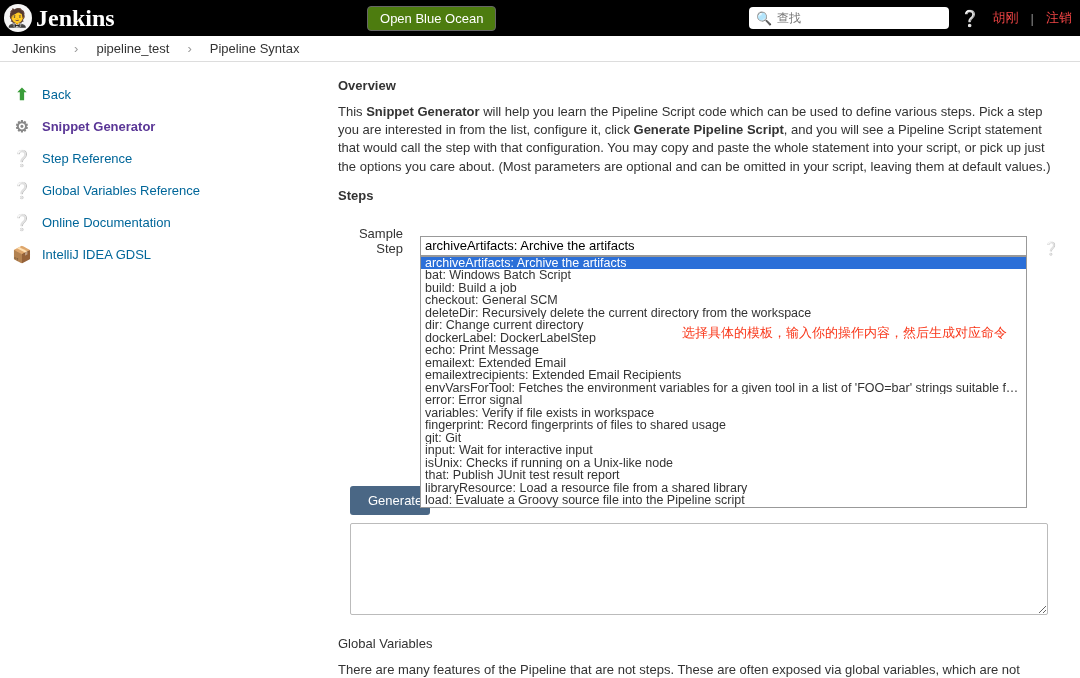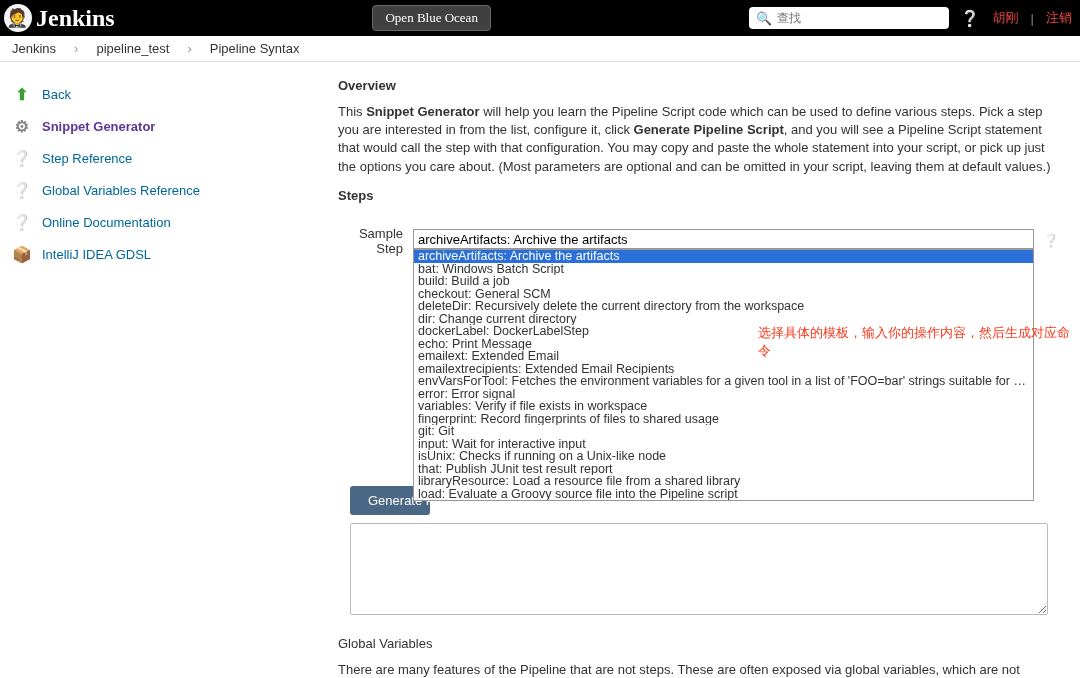--- a/index.html
+++ b/index.html
@@ -10,21 +10,21 @@
       height: 36px;
       display: flex;
       align-items: center;
       justify-content: space-between;
       padding: 0 8px 0 4px;
     }
     .header-left { display: flex; align-items: center; }
     .jenkins-logo { display: flex; align-items: center; color: #fff; font-size: 24px; font-weight: bold; font-family: Georgia, serif; gap: 4px; }
     .jenkins-icon { width: 28px; height: 28px; background: #f5f5f5; border-radius: 50%; display: flex; align-items: center; justify-content: center; font-size: 18px; }
     .header-center { flex: 1; display: flex; justify-content: center; }
-    .blue-ocean-btn { background: #404040; color: #fff; border: 1px solid #666; padding: 4px 12px; border-radius: 4px; cursor: pointer; font-size: 13px; font-family: Liberation Serif, serif; }
+    .blue-ocean-btn { background: #4d7c0f; color: #fff; border: 1px solid #666; padding: 4px 12px; border-radius: 4px; cursor: pointer; font-size: 13px; }
     .header-right { display: flex; align-items: center; gap: 12px; }
     .search-box { background: #fff; border-radius: 4px; padding: 2px 8px; display: flex; align-items: center; width: 200px; height: 22px; gap: 4px; }
     .search-box input { border: none; outline: none; font-size: 12px; flex: 1; }
     .help-icon { color: #5c8cd6; font-size: 16px; font-weight: bold; }
     .user-link { color: #ef4444; text-decoration: none; font-size: 13px; }
     .divider { color: #888; }
     
     .breadcrumb {
       height: 26px;
       display: flex;
@@ -41,21 +41,21 @@
     .sidebar { width: 330px; padding: 16px 0 0 12px; }
     .sidebar-item { display: flex; align-items: center; gap: 10px; padding: 6px 0; cursor: pointer; color: #069; }
     .sidebar-item.active { font-weight: bold; color: #5a3696; }
     .sidebar-icon { width: 20px; height: 20px; display: flex; align-items: center; justify-content: center; font-size: 16px; }
     
     .main { flex: 1; padding: 16px 20px 16px 8px; }
     .section-title { font-weight: bold; font-size: 13px; margin-bottom: 10px; }
     .intro-text { font-size: 13px; color: #333; line-height: 1.4; margin-bottom: 12px; }
     .intro-text b { font-weight: bold; }
     
-    .steps-row { display: flex; align-items: center; gap: 10px; margin-top: 20px; position: relative; }
+    .steps-row { display: flex; align-items: flex-end; gap: 17px; margin-top: 20px; position: relative; }
     .step-label { width: 65px; text-align: right; font-size: 13px; padding-top: 3px; }
     .select-wrap { flex: 1; position: relative; }
     .step-select { width: 100%; border: 1px solid #999; font-size: 13px; padding: 2px 4px; height: 20px; }
     
     .dropdown-list {
       position: absolute;
       top: 20px;
       left: 0;
       right: 0;
       background: #fff;
@@ -172,21 +172,21 @@
             <div class="option">input: Wait for interactive input</div>
             <div class="option">isUnix: Checks if running on a Unix-like node</div>
             <div class="option">that: Publish JUnit test result report</div>
             <div class="option">libraryResource: Load a resource file from a shared library</div>
             <div class="option">load: Evaluate a Groovy source file into the Pipeline script</div>
           </div>
       </div>
       <span style="color:#5c8cd6;padding-top:2px">❔</span>
     </div>
     
-    <div class="annotation" style="top:324px;left:758px">选择具体的模板，输入你的操作内容，然后生成对应命令</div>
+    <div class="annotation" style="top:324px;left:682px">选择具体的模板，输入你的操作内容，然后生成对应命令</div>
     
     <button class="generate-btn">Generate Pipeline Script</button>
     
     <textarea class="output-area" style=""></textarea>
     
     <div class="gv-title">Global Variables</div>
     <p class="gv-text">
       <span>There are many features of the Pipeline that are not steps. These are often exposed via global variables, which are not supported by the snippet generator. See the </span><a href="#">Global Variables Reference</a><span> for details.</span>
     </p>
   </div>

